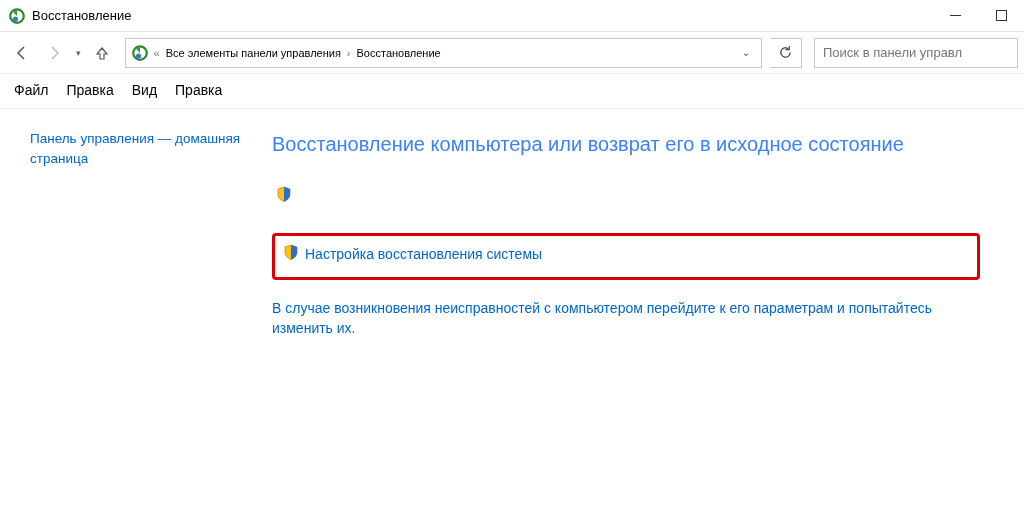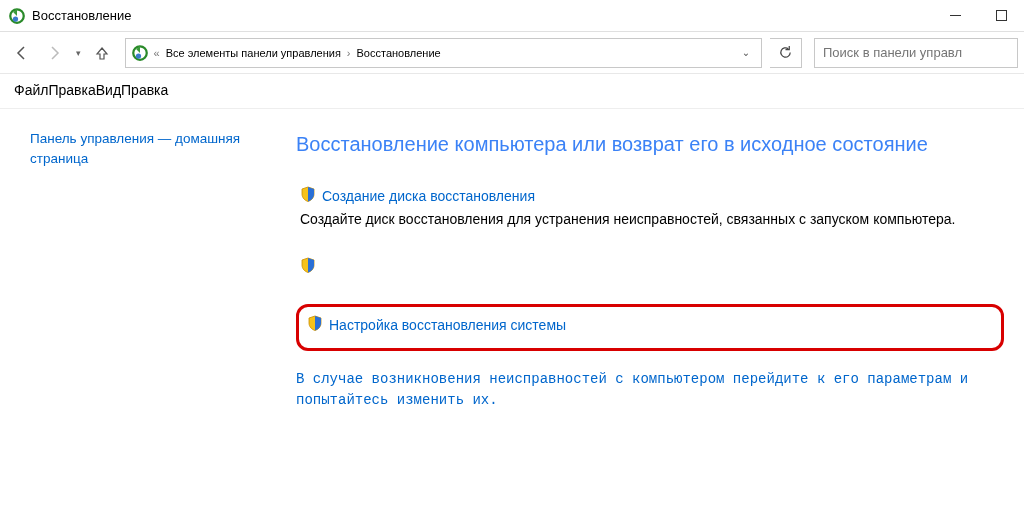--- a/index.html
+++ b/index.html
@@ -86,28 +86,28 @@
   .search-box {
     width: 204px; height: 30px;
     border: 1px solid #c8c8c8;
     padding: 0 8px;
     font-size: 13px;
     color: #888;
     outline: none;
   }
   .menubar {
     display: flex;
+    gap: 18px;
     padding: 8px 14px 10px;
     font-size: 14px;
     border-bottom: 1px solid #eee;
   }
   .content {
     display: flex;
     padding-top: 12px;
-    justify-content: space-between;
   }
   .sidebar {
     width: 260px;
     padding: 8px 12px 8px 30px;
   }
   .side-link {
     color: #0066cc;
     font-size: 13.5px;
     line-height: 1.45;
     cursor: pointer;
@@ -122,21 +122,21 @@
     font-size: 20px;
     font-weight: 400;
     margin: 6px 0 26px 0;
   }
   .item {
     margin-bottom: 20px;
     padding: 4px;
   }
   .item.highlight {
     border: 3px solid #d80000;
-    border-radius: 12px;
+    border-radius: 4px;
     padding: 8px 8px 10px 8px;
     margin-bottom: 18px;
   }
   .item-head {
     display: flex;
     align-items: center;
     gap: 6px;
     margin-bottom: 4px;
   }
   .item-link {
@@ -149,21 +149,20 @@
     color: #000;
     line-height: 1.45;
   }
   .footer-link {
     color: #0066cc;
     font-size: 14px;
     line-height: 1.45;
     cursor: pointer;
     display: block;
     margin-top: 2px;
-    font-family: Liberation Mono, monospace;
   }
   
   .recovery-svg { width: 18px; height: 18px; }
   .shield-svg { width: 16px; height: 16px; flex-shrink: 0; }
 </style>
 </head>
 <body>
 
 <div class="titlebar">
   <span class="app-icon">
@@ -239,32 +238,20 @@
 </div>
 
 <div class="content">
   <div class="sidebar">
     <div class="side-link">Панель управления — домашняя страница</div>
   </div>
 
   <div class="main">
     <h1 class="page-title">Восстановление компьютера или возврат его в исходное состояние</h1>
 
-    <div class="item">
-      <div class="item-head">
-        <span>
-          <svg class="shield-svg" viewBox="0 0 16 16">
-              <path d="M8 1 L14 3 V8 C14 12 11 14.5 8 15.5 C5 14.5 2 12 2 8 V3 Z" fill="#f6c21a" stroke="#c98d00" stroke-width="0.8"></path>
-              <path d="M8 1 L14 3 V8 C14 12 11 14.5 8 15.5 Z" fill="#2a6fd6"></path>
-            </svg>
-        </span>
-        <span class="item-link">Создание диска восстановления</span>
-      </div>
-      <div class="item-desc">Создайте диск восстановления для устранения неисправностей, связанных с запуском компьютера.</div>
-    </div>
 
     <div class="item">
       <div class="item-head">
         <span>
           <svg class="shield-svg" viewBox="0 0 16 16">
               <path d="M8 1 L14 3 V8 C14 12 11 14.5 8 15.5 C5 14.5 2 12 2 8 V3 Z" fill="#f6c21a" stroke="#c98d00" stroke-width="0.8"></path>
               <path d="M8 1 L14 3 V8 C14 12 11 14.5 8 15.5 Z" fill="#2a6fd6"></path>
             </svg>
         </span>
       </div>

